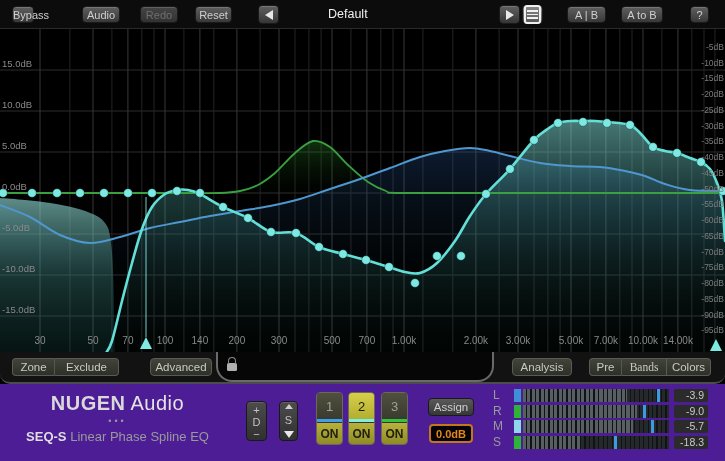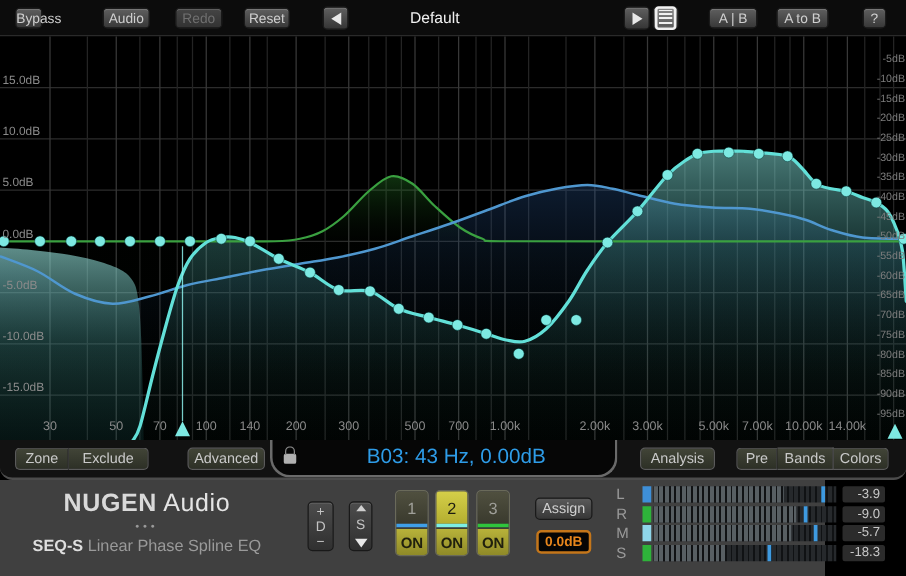--- a/index.html
+++ b/index.html
@@ -28,29 +28,29 @@
 
   
   #midbar{position:absolute;left:0;top:352px;width:725px;height:32px;background:#121212;
     border-bottom:2px solid #4c4c4c;box-sizing:border-box;border-radius:0 0 10px 10px;}
   #readout-recess{position:absolute;left:216px;top:0;width:278px;height:30px;background:#060606;
     border:2px solid #6a6a6a;border-top:none;border-radius:0 0 16px 16px;box-sizing:border-box;}
   .mb-btn{position:absolute;top:6px;height:18px;background:linear-gradient(#414437,#2d3026);
     border:1px solid #5a5a5a;border-radius:4px;color:#c9c9c9;font-size:11.5px;line-height:17px;
     text-align:center;box-sizing:border-box;}
   .joined-l{border-radius:4px 0 0 4px;border-right:1px solid #555;}
-  .joined-m{border-radius:0;border-left:none;}
+  .joined-m{border-radius:0;border-left:none;font-family:Liberation Serif, serif;}
   .joined-r{border-radius:0 4px 4px 0;border-left:none;}
   #readout{position:absolute;left:240px;top:4px;width:250px;text-align:center;color:#2e9ce8;font-size:16.5px;}
   .lock{position:absolute;left:227px;top:363px;width:10px;height:8px;background:#b0b0b0;border-radius:1.5px;}
   .lock::before{content:"";position:absolute;left:1px;top:-6px;width:6px;height:6px;
     border:1.5px solid #8a8a8a;border-bottom:none;border-radius:4px 4px 0 0;}
 
   
-  #bottom{position:absolute;left:0;top:384px;width:660px;height:77px;background:#404040;}
+  #bottom{position:absolute;left:0;top:384px;width:725px;height:77px;background:#4c1d95;}
   #brand{position:absolute;left:0;top:8px;width:235px;text-align:center;}
   #brand .logo{font-size:20px;letter-spacing:.5px;color:#c6c6c6;}
   #brand .logo b{font-weight:bold;color:#d9d9d9;}
   #brand .logo .audio{color:#e4e4e4;}
   #brand .dots{color:#9a9a9a;font-size:9px;letter-spacing:3px;margin-top:1px;}
   #brand .tagline{font-size:13px;color:#9a9a9a;margin-top:3px;}
   #brand .tagline b{color:#dedede;font-weight:bold;}
   .stack-btn{position:absolute;top:17px;height:40px;background:linear-gradient(#4c4c4c,#303030);
     border:1px solid #191919;border-radius:4px;box-sizing:border-box;color:#c4c4c4;
     display:flex;flex-direction:column;align-items:center;justify-content:space-between;
@@ -261,21 +261,20 @@
         <text x="643.0" y="343" font-size="10px" fill="#8a8a8a" text-anchor="middle">10.00k</text>
         <text x="677.9" y="343" font-size="10px" fill="#8a8a8a" text-anchor="middle">14.00k</text>
       </svg>
   </div>
 
   <div id="midbar">
     <div id="readout-recess"></div>
     <div class="mb-btn joined-l" style="left:12px;width:43px">Zone</div>
     <div class="mb-btn joined-r" style="left:55px;width:64px">Exclude</div>
     <div class="mb-btn" style="left:150px;width:62px">Advanced</div>
-    <div id="readout">B03: 43 Hz, 0.00dB</div>
     <div class="mb-btn" style="left:512px;width:60px">Analysis</div>
     <div class="mb-btn joined-l" style="left:589px;width:33px">Pre</div>
     <div class="mb-btn joined-m" style="left:622px;width:45px">Bands</div>
     <div class="mb-btn joined-r" style="left:667px;width:44px">Colors</div>
   </div>
   <div class="lock"></div>
 
   <div id="bottom">
     <div id="brand">
       <div class="logo"><b>NUGEN</b> <span class="audio">Audio</span></div>

